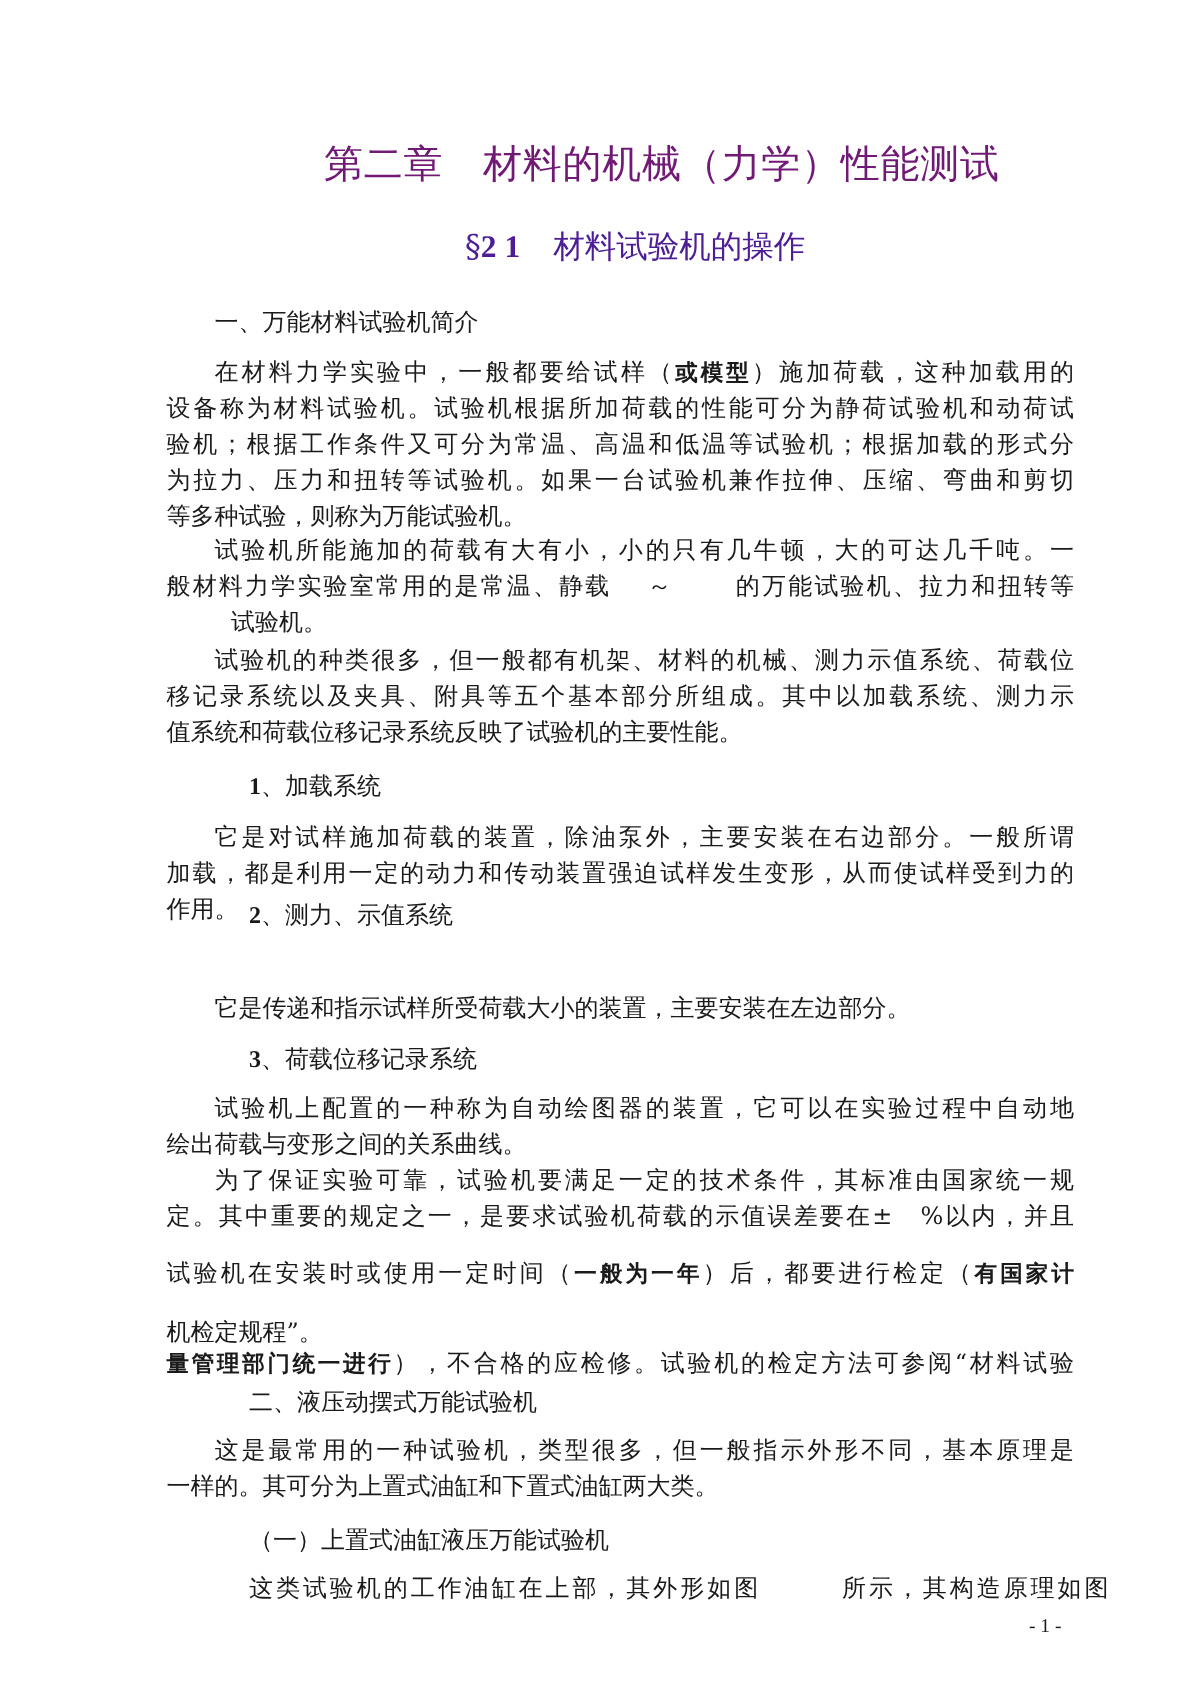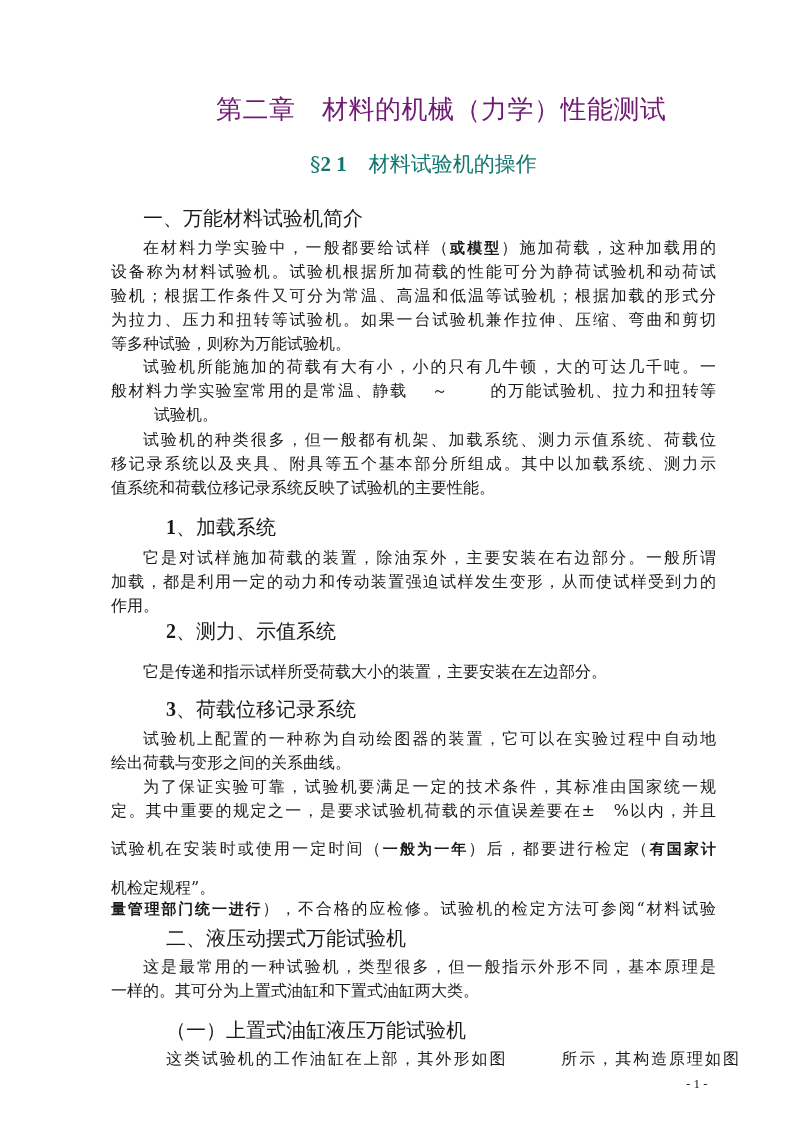--- a/index.html
+++ b/index.html
@@ -1,22 +1,22 @@
 <!DOCTYPE html>
 <html><head>
 <meta charset="utf-8">
 <style>
   html, body { margin: 0; padding: 0; background: #ffffff; }
   body { width: 794px; height: 1122px; position: relative; overflow: hidden;
          font-family: "DejaVu Serif", "Liberation Serif", serif; color: #1a1a1a; }
   .abs { position: absolute; white-space: nowrap; }
   .chapter { left: 216px; top: 92px; font-size: 26px; letter-spacing: 0.5px; color: #701a75; }
-  .section { left: 310px; top: 150px; font-size: 21px; color: #0f766e; }
+  .section { left: 310px; top: 150px; font-size: 21px; color: #4c1d95; }
   .section b { font-family: "Liberation Serif", serif; font-weight: bold; }
-  .h1 { font-size: 20px; }
+  .h1 { font-size: 16px; }
   .b { font-weight: bold; font-family: "DejaVu Sans", sans-serif; font-size: 15px; }
   .num { font-family: "Liberation Serif", serif; font-weight: bold; }
   .pageno { font-family: "Liberation Serif", serif; font-size: 13px; }
   .line { left: 111px; width: 605px; font-size: 16px; text-align: justify; text-align-last: justify; white-space: nowrap; }
   .indent { left: 143px; width: 573px; }
   .last { text-align-last: left; }
 </style>
 </head>
 <body>
 
@@ -35,32 +35,32 @@
   </div>
   <div class="abs line" style="top:262px;">设备称为材料试验机。试验机根据所加荷载的性能可分为静荷试验机和动荷试</div>
   <div class="abs line" style="top:286px;">验机；根据工作条件又可分为常温、高温和低温等试验机；根据加载的形式分</div>
   <div class="abs line" style="top:310px;font-family:Liberation Serif, serif;">为拉力、压力和扭转等试验机。如果一台试验机兼作拉伸、压缩、弯曲和剪切</div>
   <div class="abs line last" style="top:334px;">等多种试验，则称为万能试验机。</div>
 
   <div class="abs line indent" style="top:357px;">试验机所能施加的荷载有大有小，小的只有几牛顿，大的可达几千吨。一</div>
   <div class="abs line" style="top:381px;">般材料力学实验室常用的是常温、静载　 ～　　 的万能试验机、拉力和扭转等</div>
   <div class="abs line last" style="top:405px;margin-left:43px;">试验机。</div>
 
-  <div class="abs line indent" style="top:430px;">试验机的种类很多，但一般都有机架、加载系统、测力示值系统、荷载位</div>
+  <div class="abs line indent" style="top:430px;">试验机的种类很多，但一般都有机架、材料的机械、测力示值系统、荷载位</div>
   <div class="abs line" style="top:454px;">移记录系统以及夹具、附具等五个基本部分所组成。其中以加载系统、测力示</div>
   <div class="abs line last" style="top:478px;">值系统和荷载位移记录系统反映了试验机的主要性能。</div>
 
   <div class="abs h1" style="left:166px;top:514px;">
     <span class="num">1</span><span>、加载系统</span>
   </div>
   <div class="abs line indent" style="top:548px;font-family:Liberation Serif, serif;">它是对试样施加荷载的装置，除油泵外，主要安装在右边部分。一般所谓</div>
   <div class="abs line" style="top:572px;">加载，都是利用一定的动力和传动装置强迫试样发生变形，从而使试样受到力的</div>
   <div class="abs line last" style="top:596px;">作用。</div>
 
-  <div class="abs h1" style="left:166px;top:618px;">
+  <div class="abs h1" style="left:166px;top:600px;">
     <span class="num">2</span><span>、测力、示值系统</span>
   </div>
   <div class="abs line indent last" style="top:662px;">它是传递和指示试样所受荷载大小的装置，主要安装在左边部分。</div>
 
   <div class="abs h1" style="left:166px;top:696px;">
     <span class="num">3</span><span>、荷载位移记录系统</span>
   </div>
   <div class="abs line indent" style="top:729px;">试验机上配置的一种称为自动绘图器的装置，它可以在实验过程中自动地</div>
   <div class="abs line last" style="top:753px;">绘出荷载与变形之间的关系曲线。</div>
   <div class="abs line indent" style="top:777px;">为了保证实验可靠，试验机要满足一定的技术条件，其标准由国家统一规</div>

